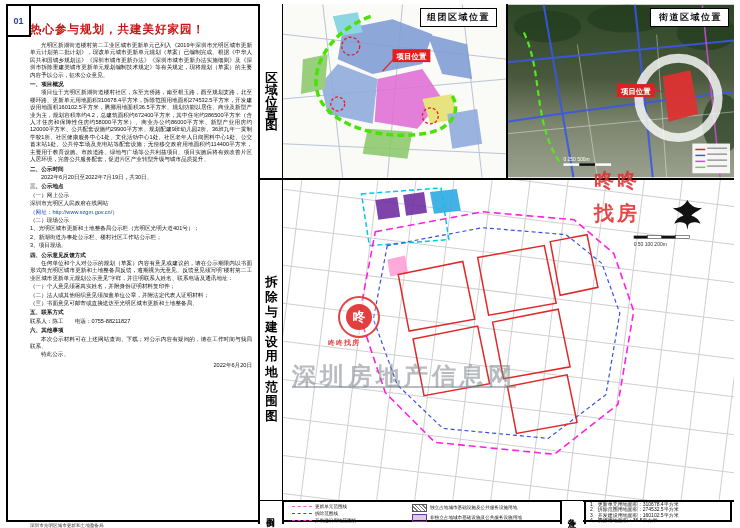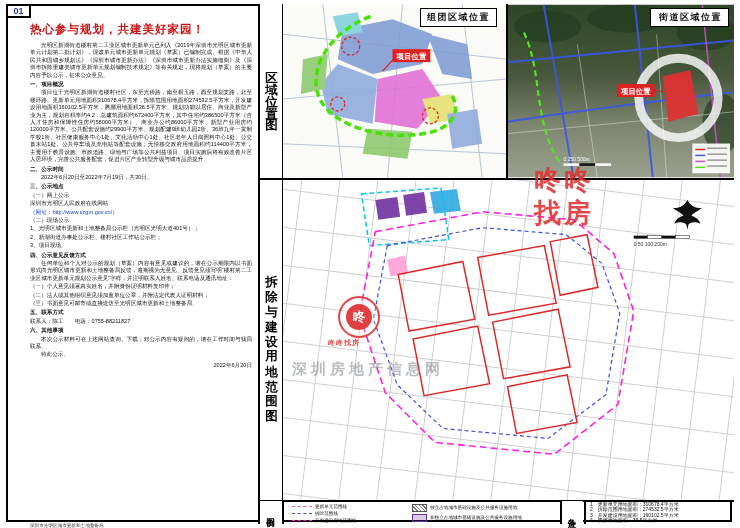--- a/index.html
+++ b/index.html
@@ -1,21 +1,21 @@
 <!DOCTYPE html>
 <html><head>
 <meta charset="utf-8">
 <style>
   html,body{margin:0;padding:0;background:#e9e9e9;}
   .page{position:relative;width:740px;height:528px;background:#fff;overflow:hidden;
         font-family:"Liberation Sans","DejaVu Sans",sans-serif;color:#111;}
   
   .frame{position:absolute;left:6px;top:4px;width:726px;height:518px;border:2px solid #000;box-sizing:border-box;}
   .line{position:absolute;background:#000;}
-  .sheet{position:absolute;left:6px;top:4px;width:25px;height:14px;border:2px solid #000;border-left-width:2px;
+  .sheet{position:absolute;left:6px;top:4px;width:25px;height:33px;border:2px solid #000;border-left-width:2px;
          box-sizing:border-box;display:flex;align-items:center;justify-content:center;
          font-size:9px;font-weight:bold;color:#2b3f9e;background:#fff;z-index:6;}
   
   .doc{position:absolute;left:30px;top:22px;width:222px;height:482px;overflow:hidden;}
   .doc-title{font-size:8.5px;font-weight:bold;text-align:center;line-height:11px;margin:3px 2px 3px 2px;}
   .doc-slogan{font-size:11.5px;font-weight:bold;color:#c81414;text-align:left;margin-bottom:5px;letter-spacing:1px;}
   .doc-p{font-size:5.6px;line-height:7.4px;text-align:justify;margin:0 0 1px 0;}
   .doc-p[data-kind="p"]{text-indent:11px;}
   .doc-p[data-kind="h"]{font-weight:bold;margin-top:2px;}
   .doc-p[data-kind="link"]{color:#1540c0;}
@@ -38,24 +38,24 @@
   .swatch[data-kind="line-pink"]{width:20px;height:0;border-top:1.5px dashed #f060c8;}
   .swatch[data-kind="line-blue"]{width:20px;height:0;border-top:1.5px dashed #3a50e0;}
   .swatch[data-kind="line-magenta"]{width:20px;height:0;border-top:1.5px dashed #ff20e0;}
   .swatch[data-kind="hatch"]{width:13px;height:6px;border:1px solid #555;
       background:repeating-linear-gradient(45deg,#777 0 1px,transparent 1px 2.6px);}
   .swatch[data-kind="purple-box"]{width:13px;height:6px;border:1px solid #7030a0;background:rgba(112,48,160,.25);}
   .lg-label{font-size:4.6px;line-height:5px;width:86px;color:#111;}
   .remarks{position:absolute;left:590px;top:502px;width:142px;z-index:4;}
   .remark{font-size:5px;line-height:5.4px;color:#111;}
   
-  .wm-red{position:absolute;left:534px;top:164px;width:68px;color:rgba(224,48,48,.88);font-weight:bold;
-          font-size:27px;line-height:33px;text-align:left;letter-spacing:3px;z-index:40;}
-  .wm-gray{position:absolute;left:292px;top:360px;font-size:15px;font-weight:bold;color:rgba(125,133,140,.55);
-           letter-spacing:4px;z-index:40;white-space:nowrap;}
+  .wm-red{position:absolute;left:572px;top:164px;width:68px;color:rgba(224,48,48,.88);font-weight:bold;
+          font-size:20px;line-height:33px;text-align:right;letter-spacing:3px;z-index:40;}
+  .wm-gray{position:absolute;left:292px;top:360px;font-size:24px;font-weight:bold;color:rgba(125,133,140,.55);
+           letter-spacing:4px;z-index:40;white-space:nowrap;text-decoration:underline;}
   .wm-url{position:absolute;left:330px;top:385px;font-size:13px;font-weight:bold;color:rgba(125,133,140,.55);
           letter-spacing:1px;z-index:40;}
   .logo{position:absolute;left:338px;top:296px;width:38px;height:38px;border:2.5px solid rgba(224,48,48,.9);
         border-radius:50%;display:flex;align-items:center;justify-content:center;z-index:41;background:rgba(255,255,255,.25);}
   .logo-inner{width:26px;height:26px;border-radius:50%;background:rgba(224,48,48,.92);color:#fff;
         font-size:13px;font-weight:bold;display:flex;align-items:center;justify-content:center;}
   .logo-text{position:absolute;left:328px;top:338px;font-size:7px;font-weight:bold;color:rgba(224,48,48,.9);
         letter-spacing:1px;z-index:41;}
 </style>
 </head>

